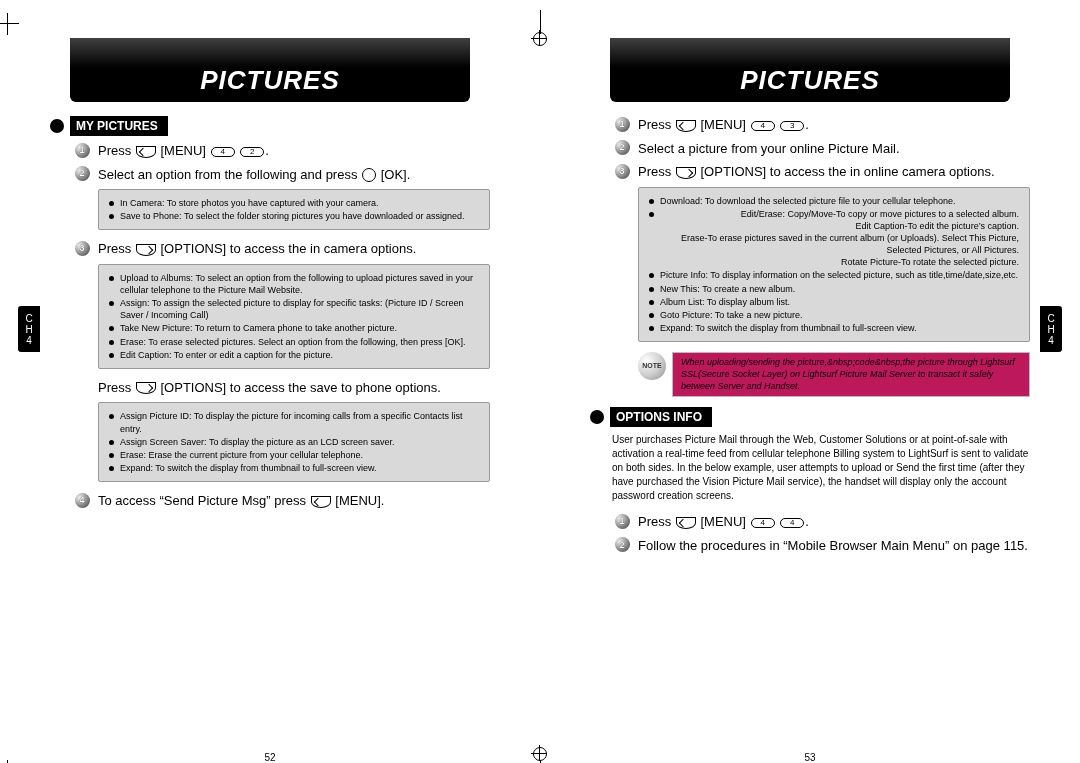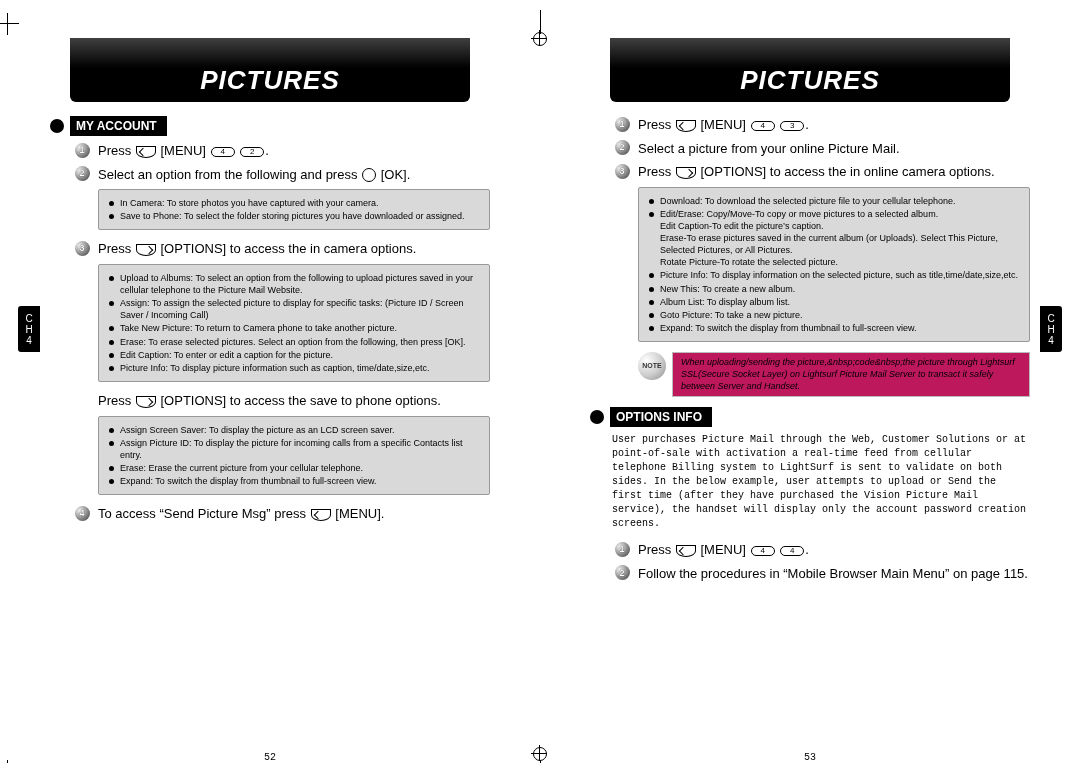--- a/index.html
+++ b/index.html
@@ -40,22 +40,22 @@
   .softkey.left::after{content:"";position:absolute;left:3px;top:2px;width:5px;height:5px;border-left:1px solid #000;border-bottom:1px solid #000;transform:rotate(45deg);}
   .softkey.right::after{content:"";position:absolute;right:3px;top:2px;width:5px;height:5px;border-right:1px solid #000;border-bottom:1px solid #000;transform:rotate(-45deg);}
   .grey-box{background:#d9d9d9;border:1px solid #999;border-radius:2px;margin:6px 0 10px 26px;padding:6px 10px;font-size:9px;line-height:1.35;}
   .grey-box ul{margin:0;padding:0;list-style:none;}
   .grey-box li{display:flex;margin:1px 0;}
   .grey-box li::before{content:"";width:5px;height:5px;border-radius:50%;background:#000;flex:none;margin:4px 6px 0 0;}
   .grey-box li>span{flex:1;}
   .note-row{display:flex;align-items:flex-start;margin:6px 0 10px 26px;}
   .note-badge{flex:none;width:28px;height:28px;border-radius:50%;background:radial-gradient(circle at 30% 30%,#fff,#ccc 55%,#888);font-size:7px;font-weight:bold;display:flex;align-items:center;justify-content:center;margin-right:6px;color:#333;}
   .note-text{flex:1;font-size:9px;font-style:italic;line-height:1.3;background:#be185d;border:1px solid #bbb;padding:4px 8px;}
-  .para{font-size:10px;line-height:1.4;margin:4px 0 10px 0;font-family:Liberation Mono, monospace;}
-  .pagenum{position:absolute;bottom:16px;font-size:10px;font-family:Liberation Mono, monospace;}
+  .para{font-size:10px;line-height:1.4;margin:4px 0 10px 0;}
+  .pagenum{position:absolute;bottom:16px;font-size:10px;}
   .page-left .pagenum{left:50%;transform:translateX(-50%);}
   .page-right .pagenum{left:50%;transform:translateX(-50%);}
 </style>
 </head>
 <body>
 
 <div class="sheet">
   <div class="center-mark">
       <div class="v"></div>
       <div class="c"></div>
@@ -72,21 +72,21 @@
     <div class="header">PICTURES</div>
 
     <div class="ch-tab">
         <span>C</span>
         <span>H</span>
         <span>4</span>
       </div>
 
     <div class="section-head">
       <div class="bullet-circle"></div>
-      <div class="section-label">MY ACCOUNT</div>
+      <div class="section-label">MY PICTURES</div>
     </div>
 
     <div class="body">
       <div class="step">
         <div class="step-num">
             <div class="ball">
               <span>1</span>
             </div>
           </div>
         <div class="step-text">
@@ -145,42 +145,39 @@
             </li>
           <li>
               <span>Take New Picture: To return to Camera phone to take another picture.</span>
             </li>
           <li>
               <span>Erase: To erase selected pictures. Select an option from the following, then press        [OK].</span>
             </li>
           <li>
               <span>Edit Caption: To enter or edit a caption for the picture.</span>
             </li>
-          <li>
-              <span>Picture Info: To display picture information such as caption, time/date,size,etc.</span>
-            </li>
         </ul>
       </div>
 
       <div class="step">
         <div class="step-num"></div>
         <div class="step-text">
           <span>Press</span>
           <span class="softkey right"></span>
           <span>[OPTIONS] to access the save to phone options.</span>
         </div>
       </div>
 
       <div class="grey-box">
         <ul>
           <li>
+              <span>Assign Picture ID: To display the picture for incoming calls from a specific Contacts list entry.</span>
+            </li>
+          <li>
               <span>Assign Screen Saver: To display the picture as an LCD screen saver.</span>
-            </li>
-          <li>
-              <span>Assign Picture ID: To display the picture for incoming calls from a specific Contacts list entry.</span>
             </li>
           <li>
               <span>Erase: Erase the current picture from your cellular telephone.</span>
             </li>
           <li>
               <span>Expand: To switch the display from thumbnail to full-screen view.</span>
             </li>
         </ul>
       </div>
 
@@ -249,21 +246,21 @@
           <span>[OPTIONS] to access the in online camera options.</span>
         </div>
       </div>
 
       <div class="grey-box">
         <ul>
           <li>
               <span>Download: To download the selected picture file to your cellular telephone.</span>
             </li>
           <li>
-              <span style="white-space:pre-line;">Edit/Erase: Copy/Move-To copy or move pictures to a selected album.
+              <span style="white-space:pre-line;text-align:right;">Edit/Erase: Copy/Move-To copy or move pictures to a selected album.
    Edit Caption-To edit the picture’s caption.
    Erase-To erase pictures saved in the current album (or Uploads). Select This Picture, Selected Pictures, or All Pictures.
    Rotate Picture-To rotate the selected picture.</span>
             </li>
           <li>
               <span>Picture Info: To display information on the selected picture, such as title,time/date,size,etc.</span>
             </li>
           <li>
               <span>New This: To create a new album.</span>
             </li>

